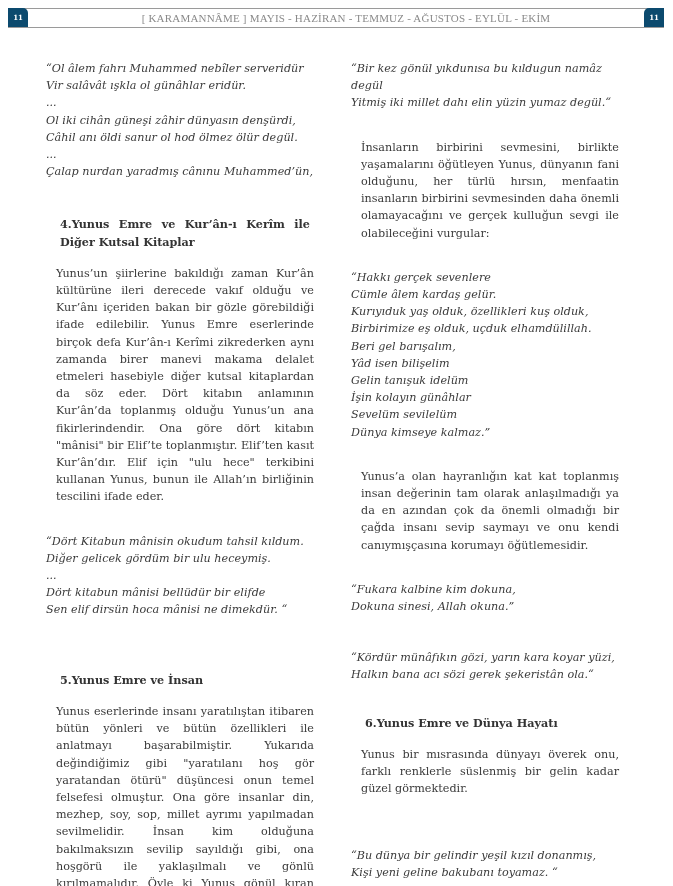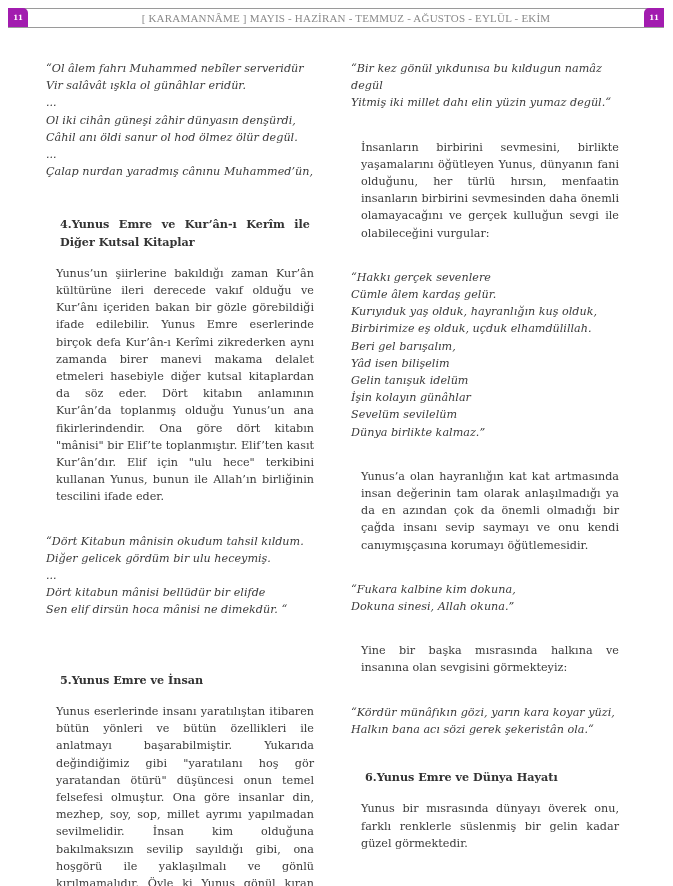--- a/index.html
+++ b/index.html
@@ -1,20 +1,20 @@
 <!DOCTYPE html>
 <html><head>
 <meta charset="utf-8">
 <style>
   html, body { margin: 0; padding: 0; background: #ffffff; }
   body { width: 673px; height: 886px; position: relative; overflow: hidden;
          font-family: "DejaVu Serif", serif; color: #3a3a3a; }
   .header { position: absolute; left: 8px; top: 8px; width: 656px; height: 18px;
             border-top: 1px solid #9a9a9a; border-bottom: 1px solid #9a9a9a; }
-  .badge { position: absolute; top: -1px; height: 19px; width: 20px; background: #a21caf;
+  .badge { position: absolute; top: -1px; height: 19px; width: 20px; background: #0c4a6e;
            color: #fff; font-size: 7px; font-weight: bold; text-align: center; line-height: 19px; }
   .badge.left { left: 0; border-top-right-radius: 5px; }
   .badge.right { right: 0; border-top-left-radius: 5px; }
   .header-title { position: absolute; left: 0; right: 0; top: 0; line-height: 18px; text-align: center;
                   font-family: "Liberation Serif", serif; font-size: 11px; color: #8a8a8a; letter-spacing: 0.2px; margin-left: 20px; }
   .col { position: absolute; top: 60px; font-size: 11.2px; line-height: 17.2px; }
   .col.left { left: 46px; width: 278px; }
   .col.right { left: 351px; width: 278px; }
   .quote { font-style: italic; margin: 0; }
   .quote div { white-space: nowrap; }
@@ -63,38 +63,37 @@
   <div class="quote">
     <div style="white-space:normal">“Bir kez gönül yıkdunısa bu kıldugun namâz degül</div>
     <div>Yitmiş iki millet dahı elin yüzin yumaz degül.“</div>
   </div>
   <div class="gap-s"></div>
   <p class="para">İnsanların birbirini sevmesini, birlikte yaşamalarını öğütleyen Yunus, dünyanın fani olduğunu, her türlü hırsın, menfaatin insanların birbirini sevmesinden daha önemli olamayacağını ve gerçek kulluğun sevgi ile olabileceğini vurgular:</p>
   <div class="gap-s"></div>
   <div class="quote">
     <div>“Hakkı gerçek sevenlere</div>
     <div>Cümle âlem kardaş gelür.</div>
-    <div>Kurıyıduk yaş olduk, hayranlığın kuş olduk,</div>
+    <div>Kurıyıduk yaş olduk, özellikleri kuş olduk,</div>
     <div>Birbirimize eş olduk, uçduk elhamdülillah.</div>
     <div>Beri gel barışalım,</div>
     <div>Yâd isen bilişelim</div>
     <div>Gelin tanışuk idelüm</div>
     <div>İşin kolayın günâhlar</div>
     <div>Sevelüm sevilelüm</div>
-    <div>Dünya birlikte kalmaz.”</div>
+    <div>Dünya kimseye kalmaz.”</div>
   </div>
   <div class="gap-s"></div>
-  <p class="para">Yunus’a olan hayranlığın kat kat artmasında insan değerinin tam olarak anlaşılmadığı ya da en azından çok da önemli olmadığı bir çağda insanı sevip saymayı ve onu kendi canıymışçasına korumayı öğütlemesidir.</p>
+  <p class="para">Yunus’a olan hayranlığın kat kat toplanmış insan değerinin tam olarak anlaşılmadığı ya da en azından çok da önemli olmadığı bir çağda insanı sevip saymayı ve onu kendi canıymışçasına korumayı öğütlemesidir.</p>
   <div class="gap-s"></div>
   <div class="quote">
     <div>“Fukara kalbine kim dokuna,</div>
     <div>Dokuna sinesi, Allah okuna.”</div>
   </div>
   <div class="gap-s"></div>
-  <p class="para">Yine bir başka mısrasında halkına ve insanına olan sevgisini görmekteyiz:</p>
   <div class="gap-s"></div>
   <div class="quote">
     <div>“Kördür münâfıkın gözi, yarın kara koyar yüzi,</div>
     <div>Halkın bana acı sözi gerek şekeristân ola.“</div>
   </div>
   <div class="gap-s"></div>
   <p class="heading">6.Yunus Emre ve Dünya Hayatı</p>
   <p class="para">Yunus bir mısrasında dünyayı överek onu, farklı renklerle süslenmiş bir gelin kadar güzel görmektedir.</p>
   <div class="gap-m"></div>
   <div class="gap-s"></div>

